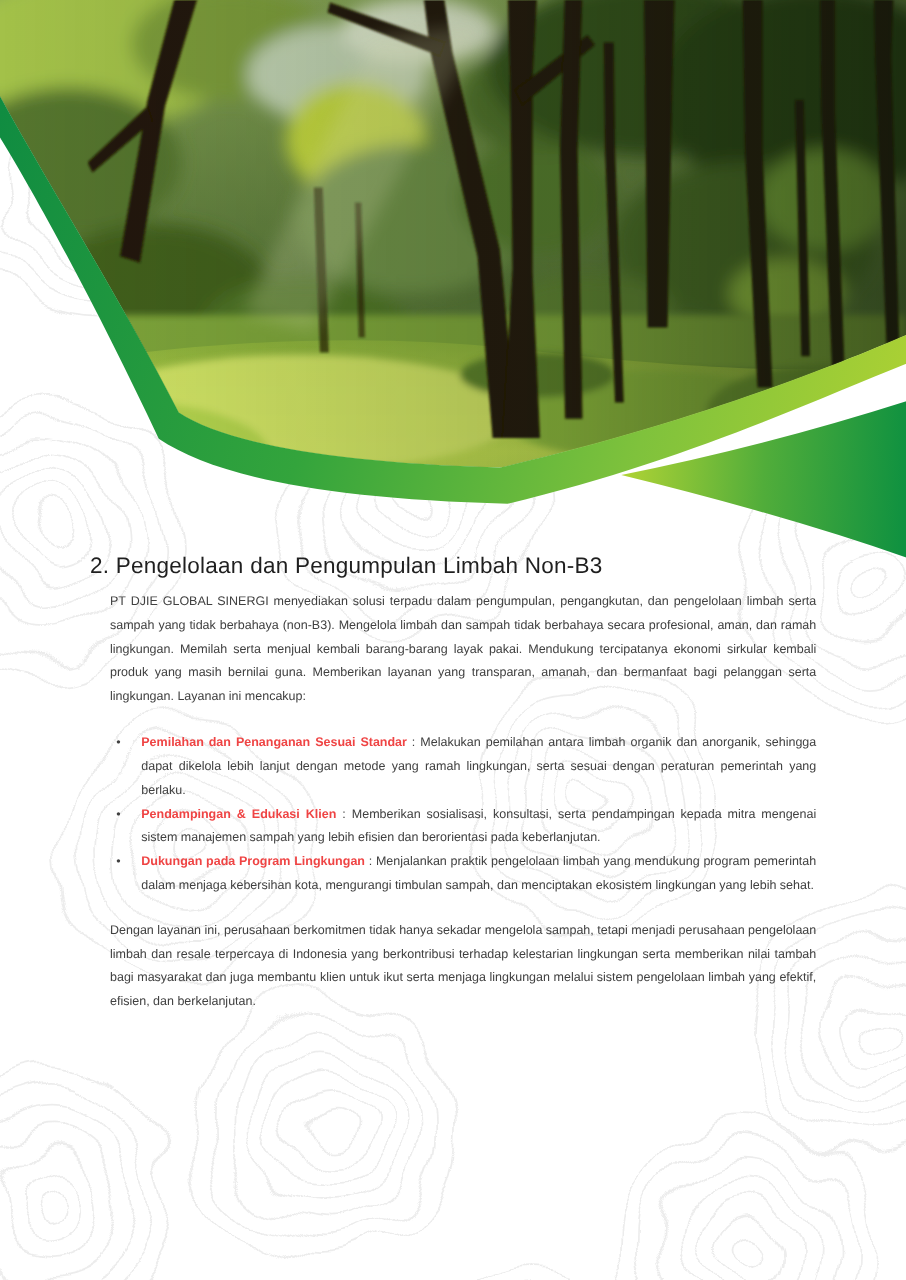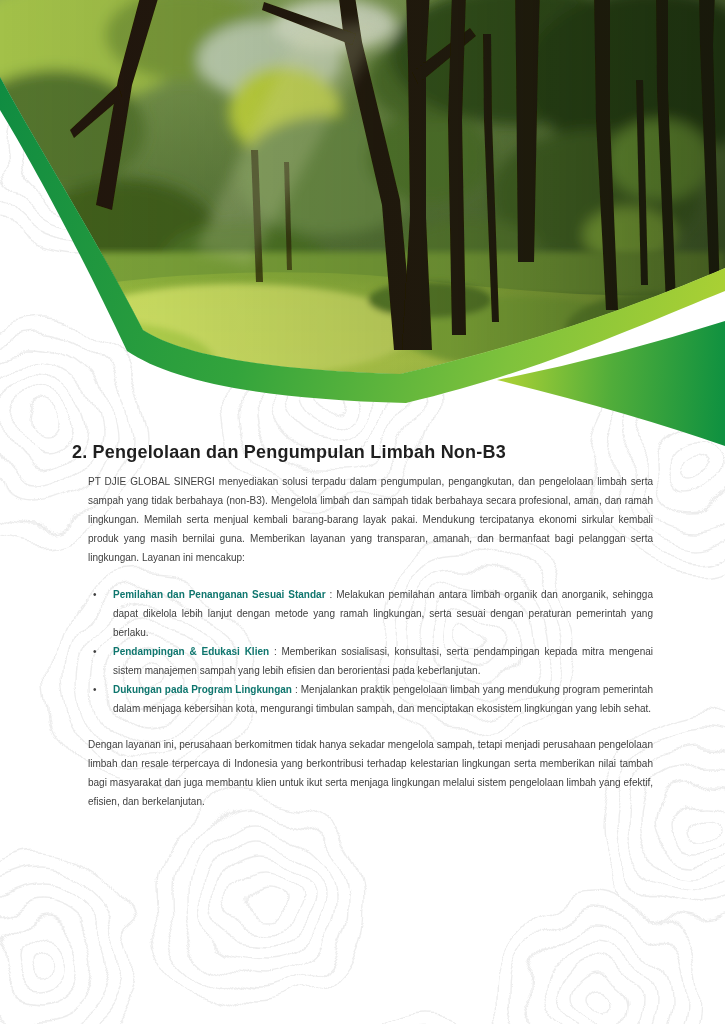--- a/index.html
+++ b/index.html
@@ -7,29 +7,29 @@
     position:relative;width:725px;height:1024px;background:#ffffff;
     overflow:hidden;font-family:"Liberation Sans",sans-serif;
   }
   .bg-pattern{position:absolute;left:0;top:0;width:725px;height:1024px;}
   .hero{position:absolute;left:0;top:0;width:725px;height:470px;}
   .hero svg{display:block;}
   .content{
     position:absolute;left:72px;top:441px;width:590px;color:#404040;
   }
   .section-heading{
-    font-size:18px;font-weight:700;color:#1f1f1f;letter-spacing:.2px;
+    font-size:18px;font-weight:400;color:#1f1f1f;letter-spacing:.2px;
     margin:0 0 9px 0;line-height:22px;
   }
   .copy{font-size:10px;line-height:19px;text-align:justify;}
   .intro{margin:0 0 0 16px;width:565px;}
   .services{list-style:none;margin:18px 0 0 16px;padding:0;width:565px;}
   .services li{position:relative;padding-left:25px;}
   .services .marker{position:absolute;left:5px;top:0;}
-  .services .b{font-weight:700;color:#0f766e;}
+  .services .b{font-weight:700;color:#ef4444;}
   .closing{margin:17px 0 0 16px;width:565px;}
 </style>
 </head>
 <body>
 
 <div class="page">
 
   <svg class="bg-pattern" width="725" height="1024" viewBox="0 0 725 1024" aria-hidden="true">
     <defs>
       <filter id="warp" x="-15%" y="-15%" width="130%" height="130%">

